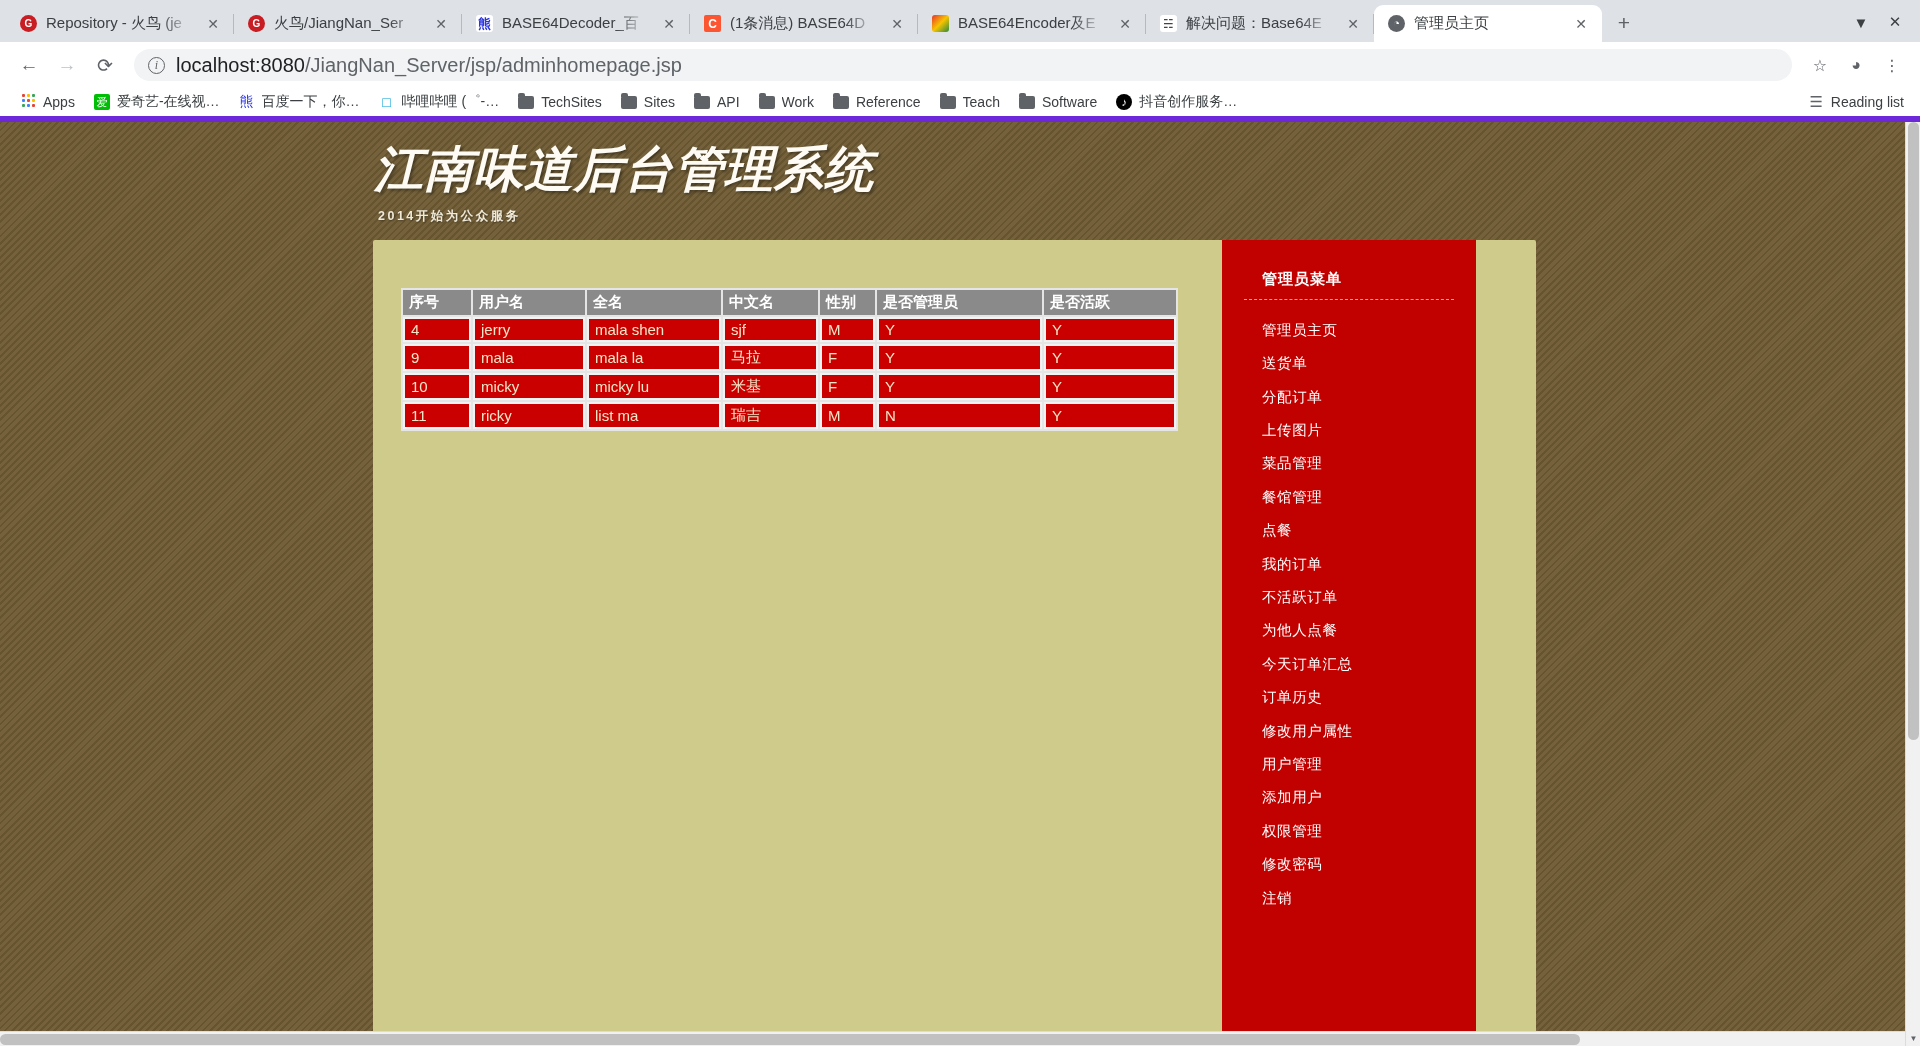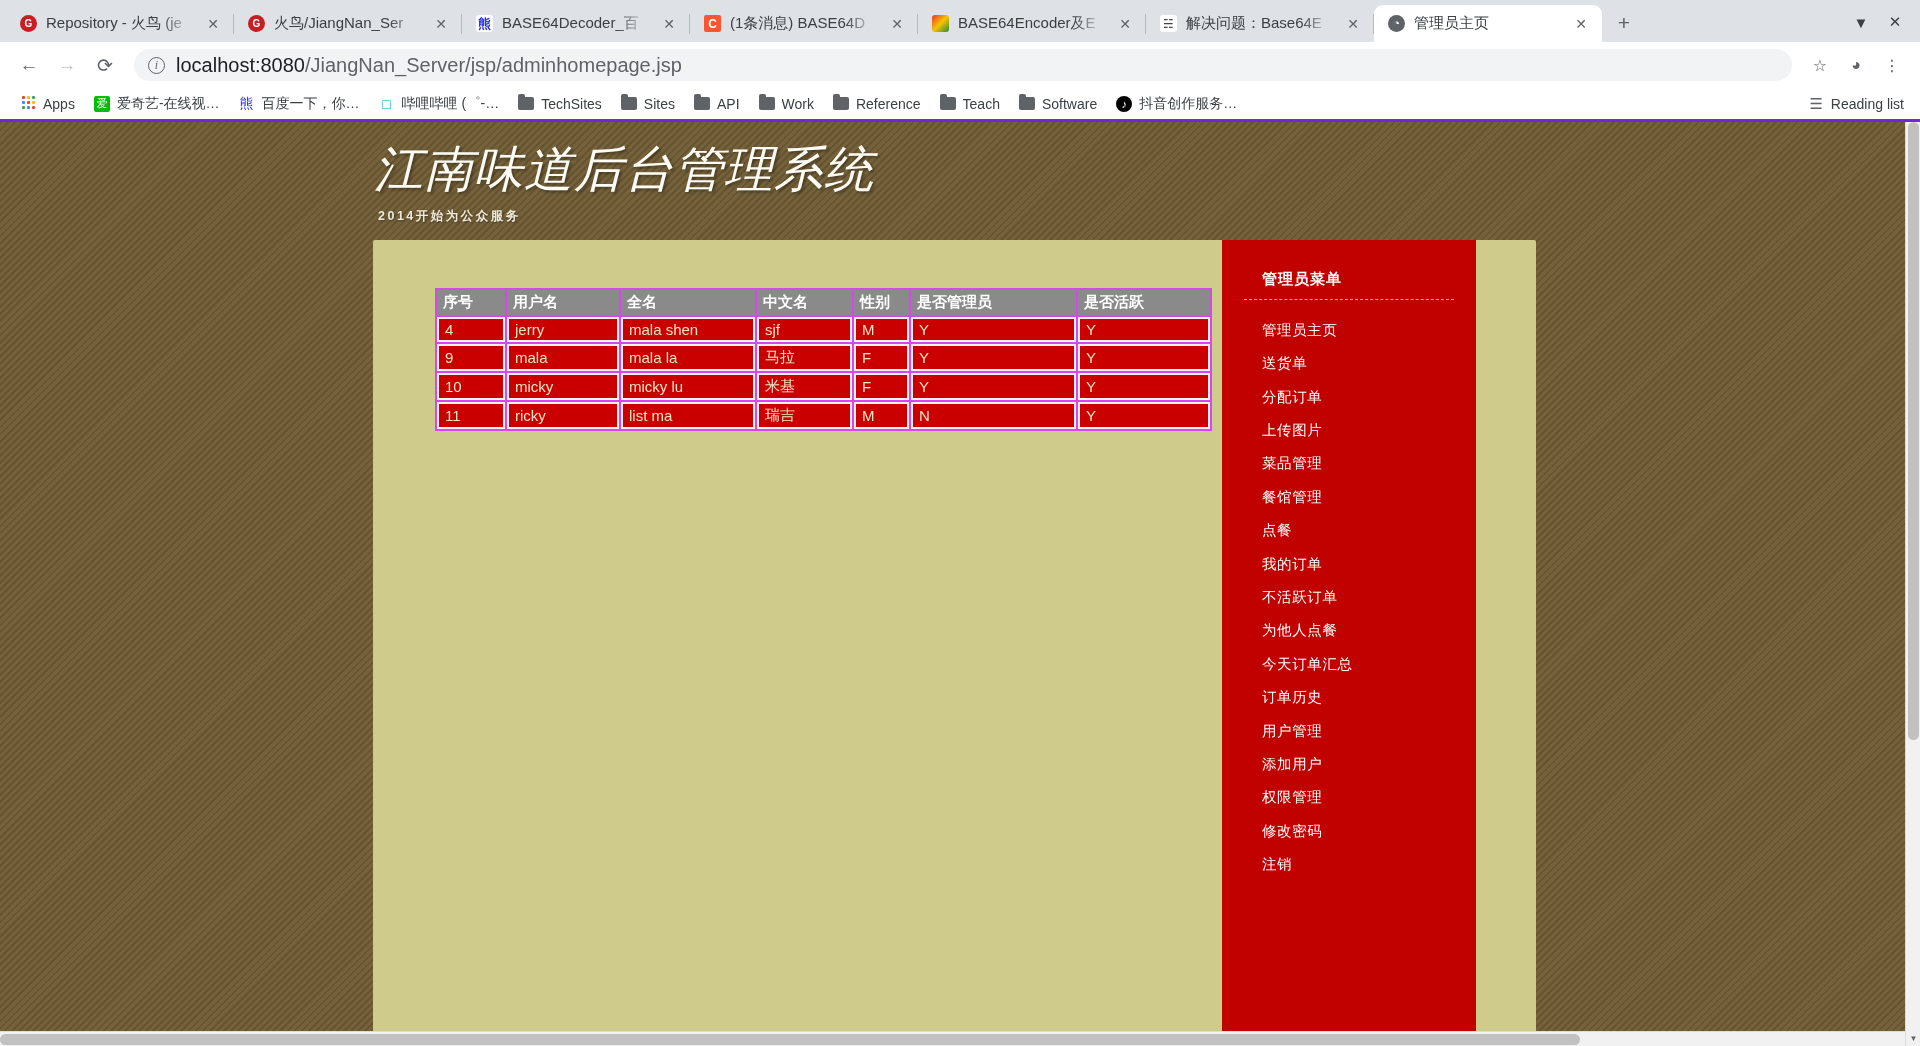--- a/index.html
+++ b/index.html
@@ -145,21 +145,21 @@
 
   .bookmarks {
     height: 34px;
     background: #fff;
     display: flex;
     align-items: center;
     padding: 0 12px;
     gap: 3px;
     font-size: 14px;
     color: #3c4043;
-    border-bottom: 3px solid #6d28d9;
+    border-bottom: 6px solid #6d28d9;
     flex: 0 0 auto;
     white-space: nowrap;
   }
   .bm {
     display: flex; align-items: center; gap: 7px;
     padding: 4px 8px;
     border-radius: 4px;
     max-width: 150px;
   }
   .bm-label { overflow: hidden; text-overflow: ellipsis; white-space: nowrap; }
@@ -197,21 +197,21 @@
       repeating-linear-gradient(135deg,
         rgba(0,0,0,0.07) 0px, rgba(0,0,0,0.07) 2px,
         rgba(255,255,255,0.05) 2px, rgba(255,255,255,0.05) 5px),
       #6e5a33;
   }
 
   .page-head { padding: 20px 0 0 374px; }
   .site-title {
     font-size: 49px;
     font-style: italic;
-    font-weight: normal;
+    font-weight: bold;
     color: #fdfbf3;
     letter-spacing: 1px;
     text-shadow: 2px 2px 3px rgba(0,0,0,0.35);
     line-height: 1.12;
   }
   .site-sub {
     font-size: 12.5px;
     font-weight: bold;
     color: #efe9d8;
     letter-spacing: 2.5px;
@@ -230,23 +230,22 @@
   }
   .content-col {
     width: 843px;
     padding: 48px 0 0 28px;
     flex: 0 0 843px;
   }
 
   table.users {
     border-collapse: separate;
     border-spacing: 2px;
-    background: #d946ef;
+    background: #e5e5e5;
     font-size: 15px;
-    margin-left: 34px;
   }
   table.users th {
     background: #8a8a8a;
     color: #ffffff;
     font-weight: bold;
     text-align: left;
     padding: 3px 6px;
     white-space: nowrap;
   }
   table.users td {
@@ -527,20 +526,21 @@
         <div class="menu-item">分配订单</div>
         <div class="menu-item">上传图片</div>
         <div class="menu-item">菜品管理</div>
         <div class="menu-item">餐馆管理</div>
         <div class="menu-item">点餐</div>
         <div class="menu-item">我的订单</div>
         <div class="menu-item">不活跃订单</div>
         <div class="menu-item">为他人点餐</div>
         <div class="menu-item">今天订单汇总</div>
         <div class="menu-item">订单历史</div>
+        <div class="menu-item">修改用户属性</div>
         <div class="menu-item">用户管理</div>
         <div class="menu-item">添加用户</div>
         <div class="menu-item">权限管理</div>
         <div class="menu-item">修改密码</div>
         <div class="menu-item">注销</div>
       </div>
 
     </div>
 
     <div class="vscroll">

